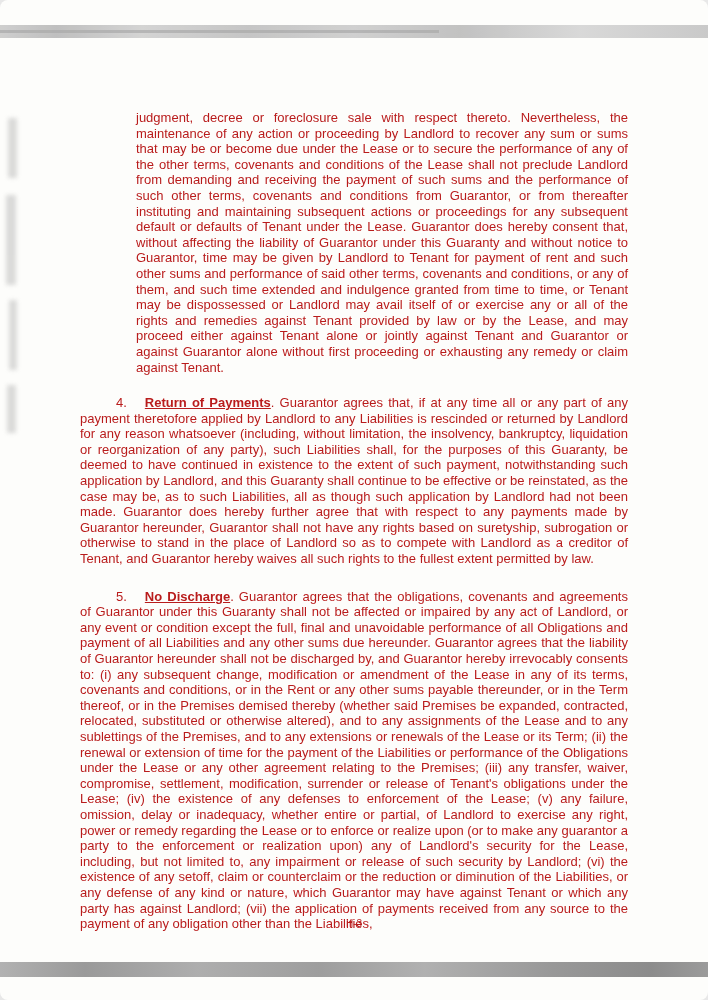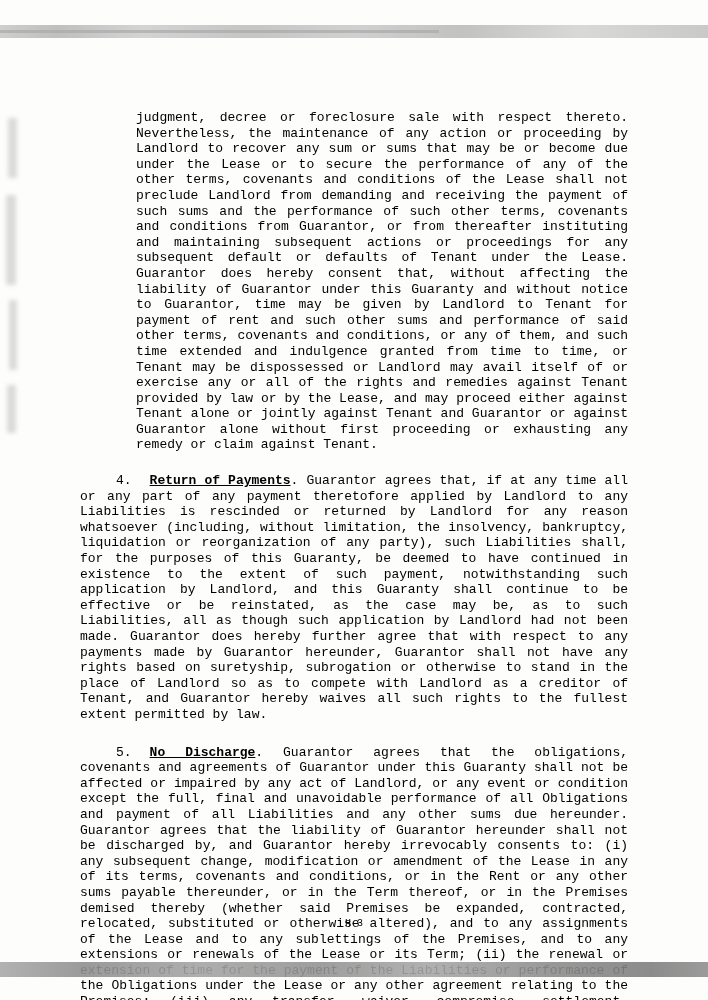--- a/index.html
+++ b/index.html
@@ -6,22 +6,23 @@
     margin: 0;
     padding: 0;
     background: #e8e8e8;
   }
   .page {
     position: relative;
     width: 708px;
     height: 1000px;
     background: #fdfdfb;
     overflow: hidden;
-    font-family: Liberation Mono, monospace;
-    color: #000000;
+    font-family: Liberation Sans, sans-serif;
+    color: #b91c1c;
+    border-radius: 8px;
   }
   
   .scan-band-top {
     position: absolute;
     left: 0; top: 25px;
     width: 708px; height: 13px;
     background: linear-gradient(90deg,
       #c7c7c7 0%, #b5b5b5 8%, #cdcdcd 20%, #bcbcbc 35%,
       #c9c9c9 50%, #b8b8b8 65%, #d2d2d2 82%, #c0c0c0 100%);
     opacity: 0.85;

